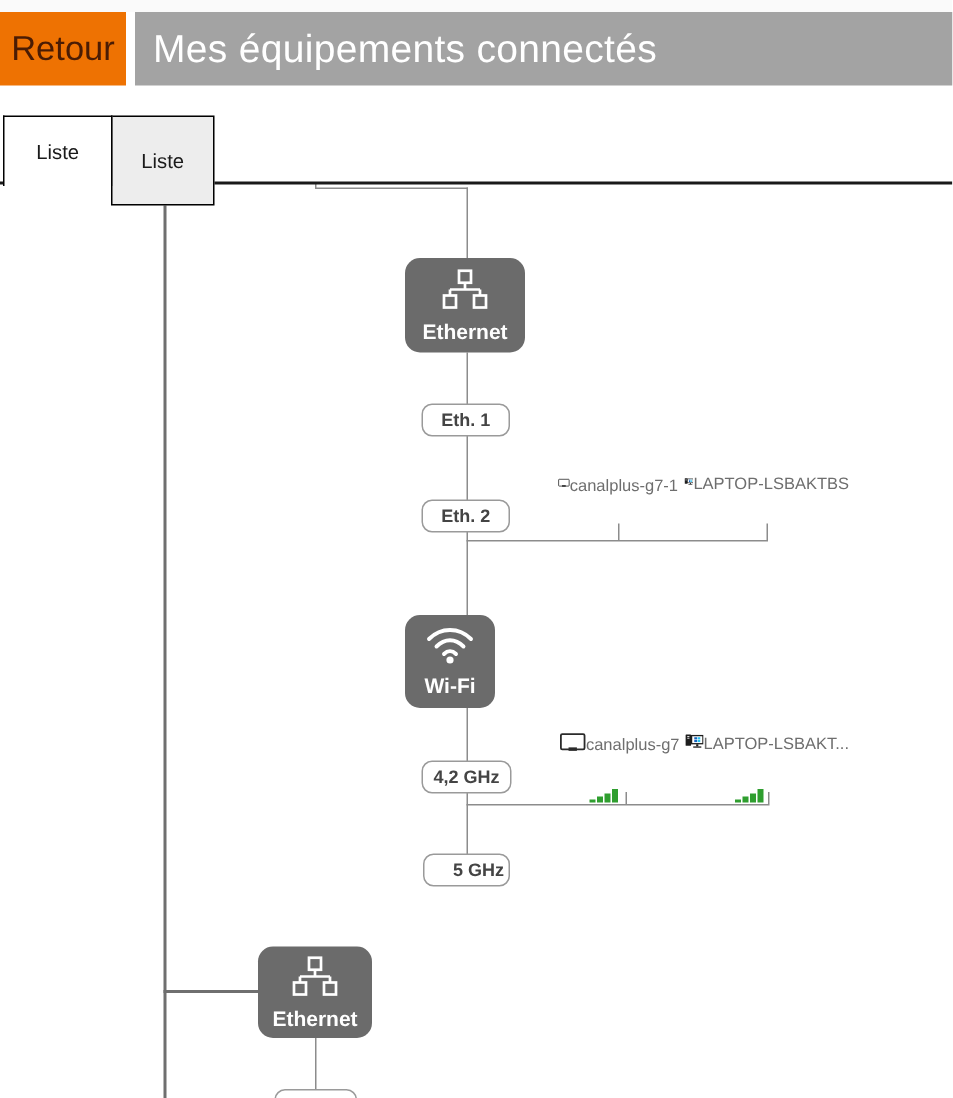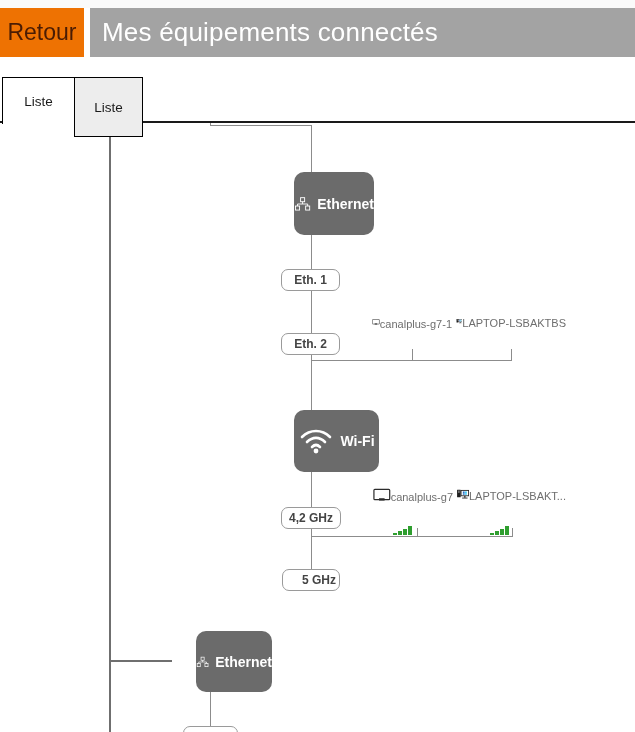--- a/index.html
+++ b/index.html
@@ -29,22 +29,22 @@
   .tab-liste{left:74px;top:77px;width:69px;height:60px;background:#ededed;z-index:5;}
   .tab-baseline{left:0;top:121px;width:635px;height:2px;background:#1a1a1a;z-index:4;}
   
   .vline{width:1px;background:#8c8c8c;}
   .hline{height:1px;background:#8c8c8c;}
   .trunk{width:2px;background:#6f6f6f;}
   .trunk-h{height:2px;background:#6f6f6f;}
   
   .node{
     background:#6b6b6b;border-radius:10px;color:#fff;z-index:8;
-    display:flex;flex-direction:row;align-items:center;justify-content:center;
-    gap:6px;cursor:pointer;margin-left:24px;
+    display:flex;flex-direction:column;align-items:center;justify-content:center;
+    gap:6px;cursor:pointer;
   }
   .node-label{font-size:14px;font-weight:700;color:#fff;}
   
   .port{
     box-sizing:border-box;background:#fff;border:1.5px solid #9a9a9a;border-radius:7px;
     color:#444;font-size:12px;font-weight:700;z-index:9;
     display:flex;align-items:center;justify-content:center;
   }
   
   .device{
@@ -128,21 +128,21 @@
       <rect x="19" y="8" width="5" height="4" fill="#1565c0"></rect>
       <rect x="25" y="8" width="5" height="4" fill="#29c3f2"></rect>
       <rect x="19" y="13" width="5" height="4" fill="#1565c0"></rect>
       <rect x="25" y="13" width="5" height="4" fill="#29c3f2"></rect>
       <rect x="22.5" y="21" width="4" height="4" fill="#1e1e1e"></rect>
       <rect x="17" y="25" width="15" height="2.4" fill="#1e1e1e"></rect>
     </svg>
     <span class="device-label">LAPTOP-LSBAKTBS</span>
   </div>
 
-  <div class="abs node" style="left:270px;top:410px;width:85px;height:62px;">
+  <div class="abs node" style="left:270px;top:410px;width:60px;height:62px;">
     <svg class="icon" width="36" height="26" viewBox="0 0 36 26">
       <g fill="none" stroke="#fff" stroke-width="2.6" stroke-linecap="round">
         <path d="M4 9 C 12 1, 24 1, 32 9"></path>
         <path d="M9 14 C 14.5 8.5, 21.5 8.5, 27 14"></path>
         <path d="M14 19 C 16.5 16.5, 19.5 16.5, 22 19"></path>
       </g>
       <circle cx="18" cy="23" r="2.4" fill="#fff"></circle>
     </svg>
     <span class="node-label">Wi-Fi</span>
   </div>

